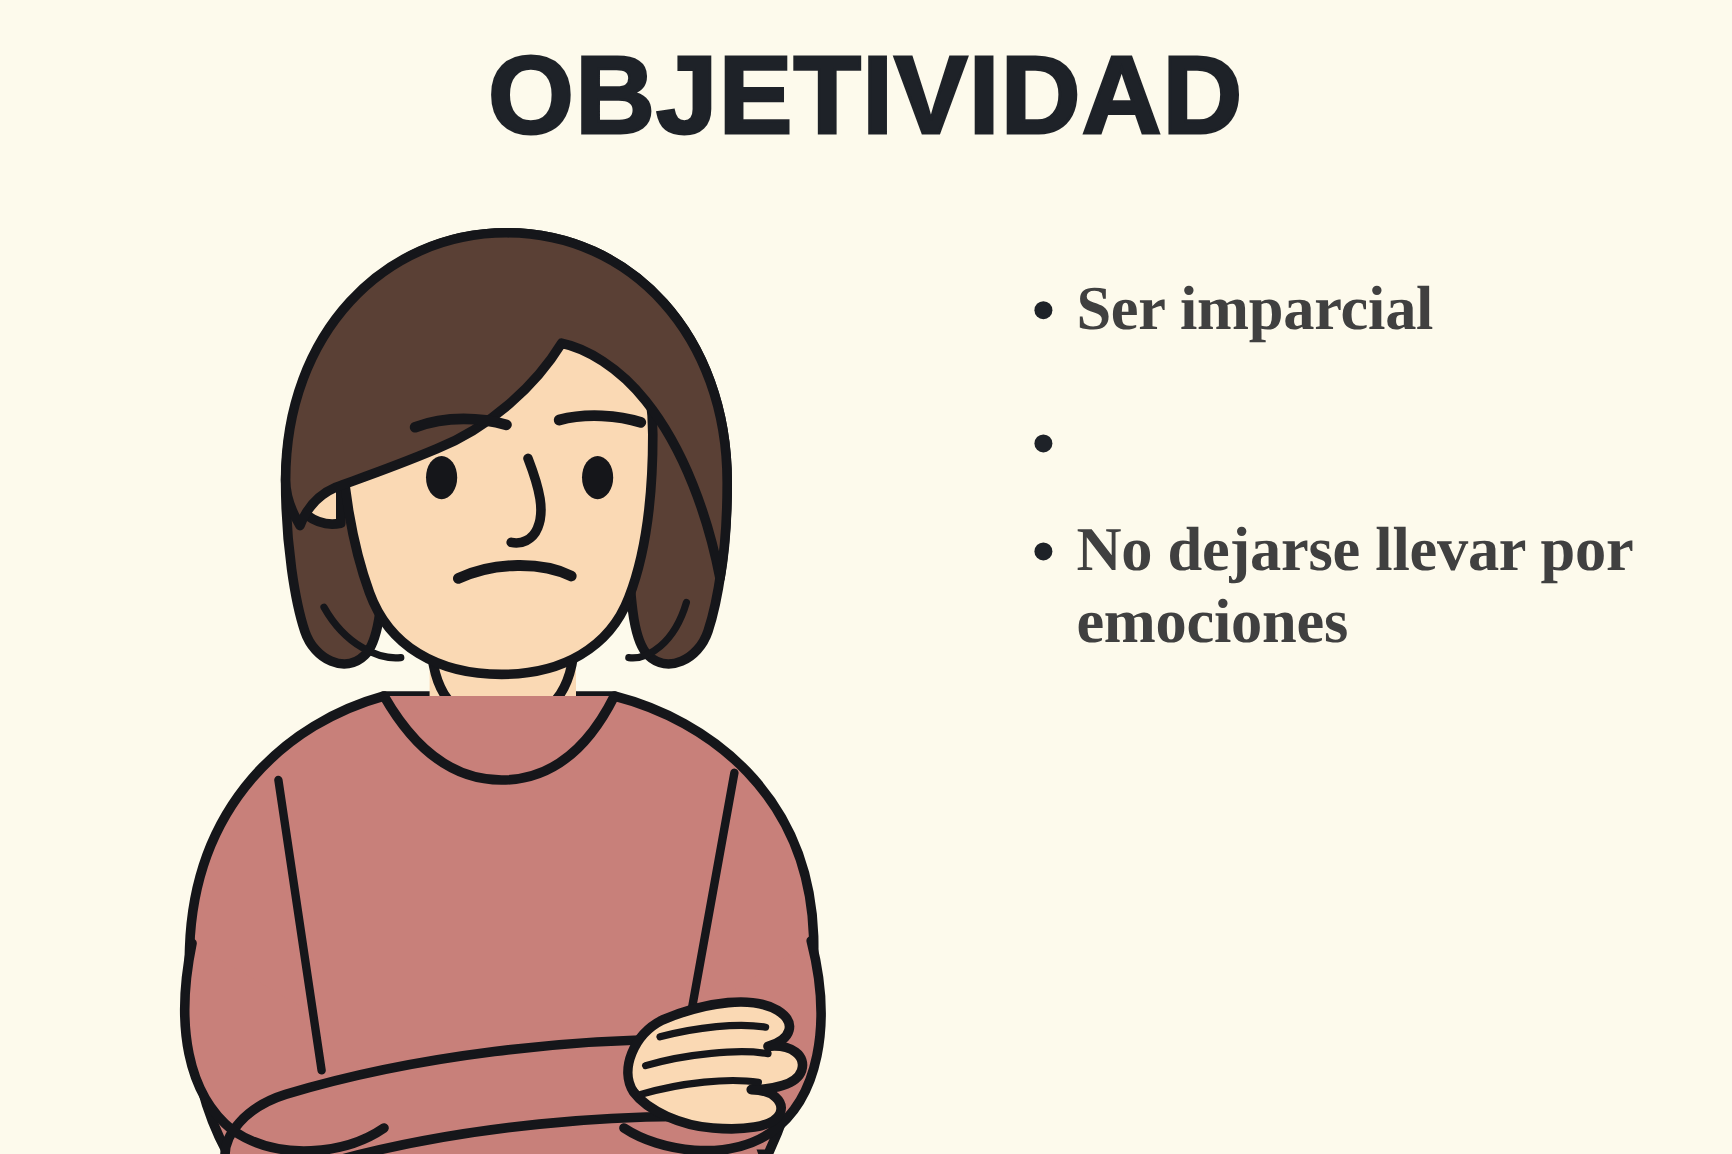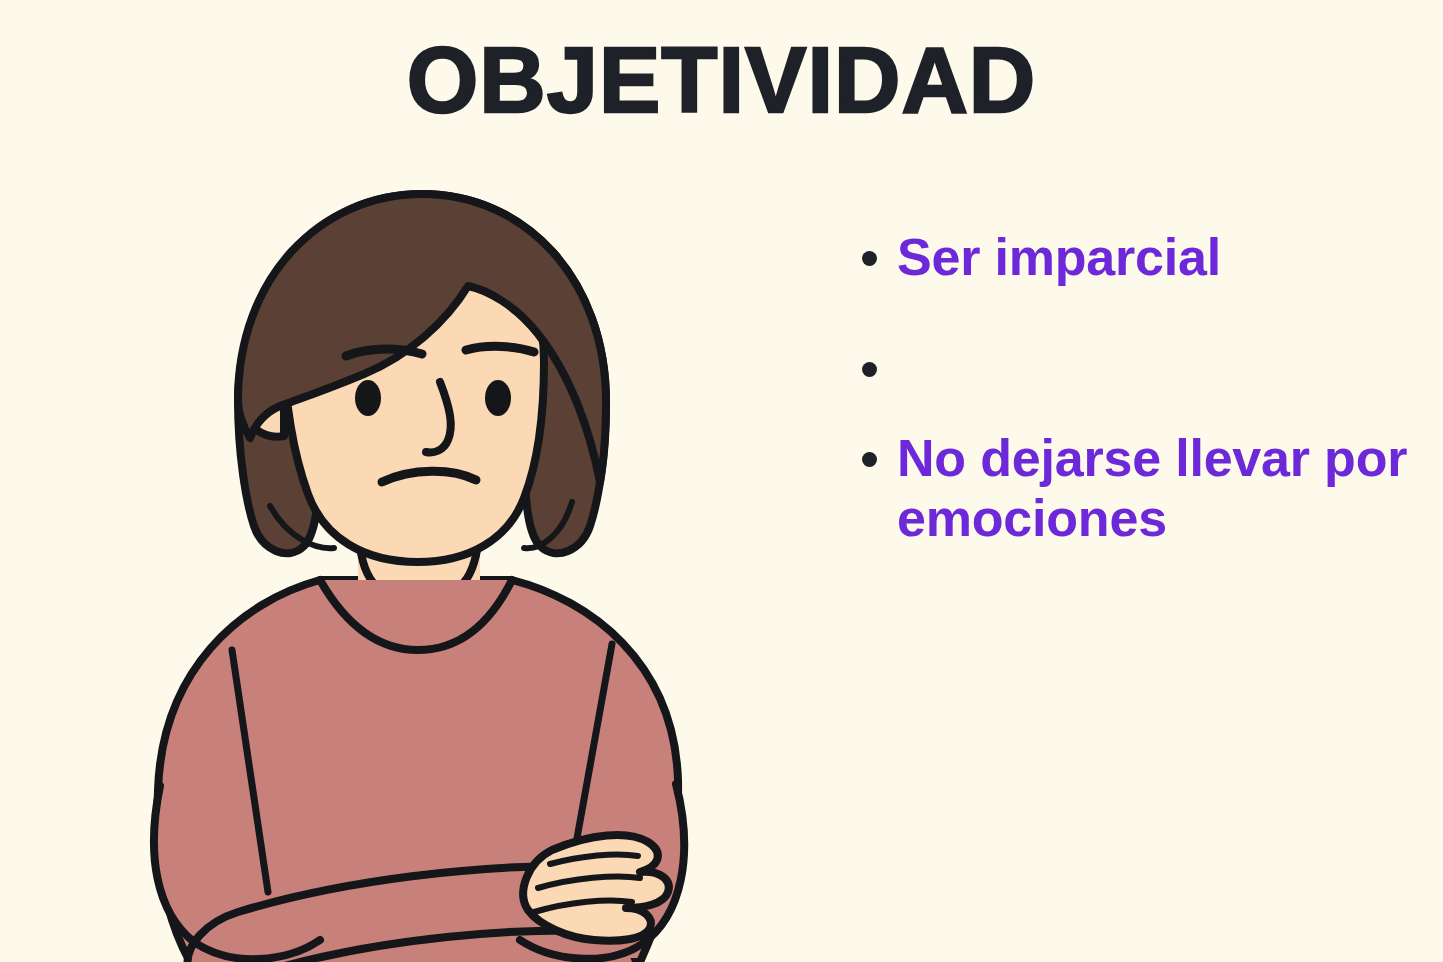--- a/index.html
+++ b/index.html
@@ -70,23 +70,23 @@
     height: 15px;
     border-radius: 50%;
     background: #1e2228;
     margin-top: 23px;
     margin-right: 20px;
   }
   .bullet-text {
     font-size: 52px;
     line-height: 1.14;
     font-weight: 600;
-    color: #6d28d9;
+    color: #404040;
     letter-spacing: -0.2px;
-    font-family: Liberation Sans, sans-serif;
+    font-family: Liberation Serif, serif;
   }
 </style>
 </head>
 <body>
 
 <div id="poster">
 
   <div id="title">OBJETIVIDAD</div>
 
   <div id="illustration">

